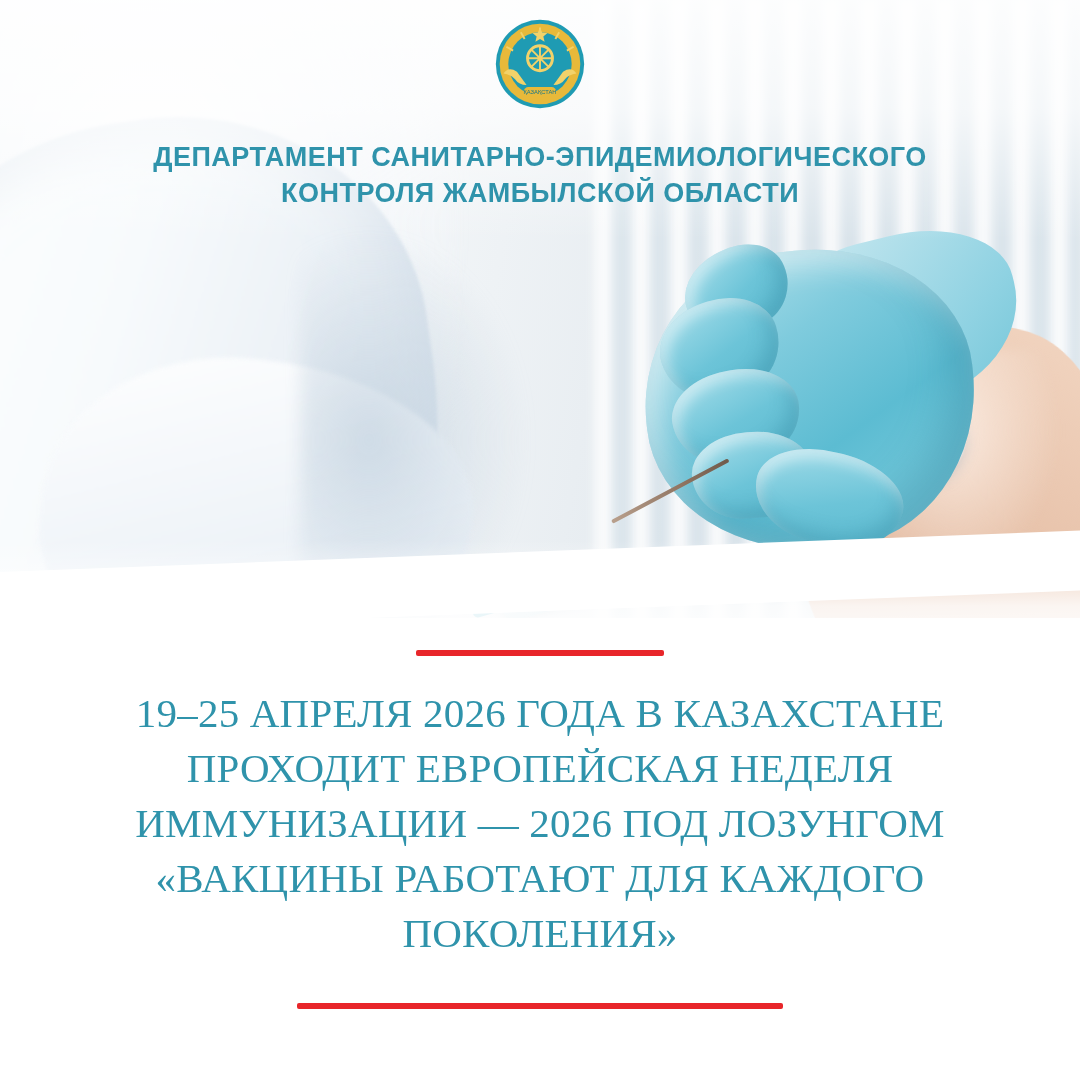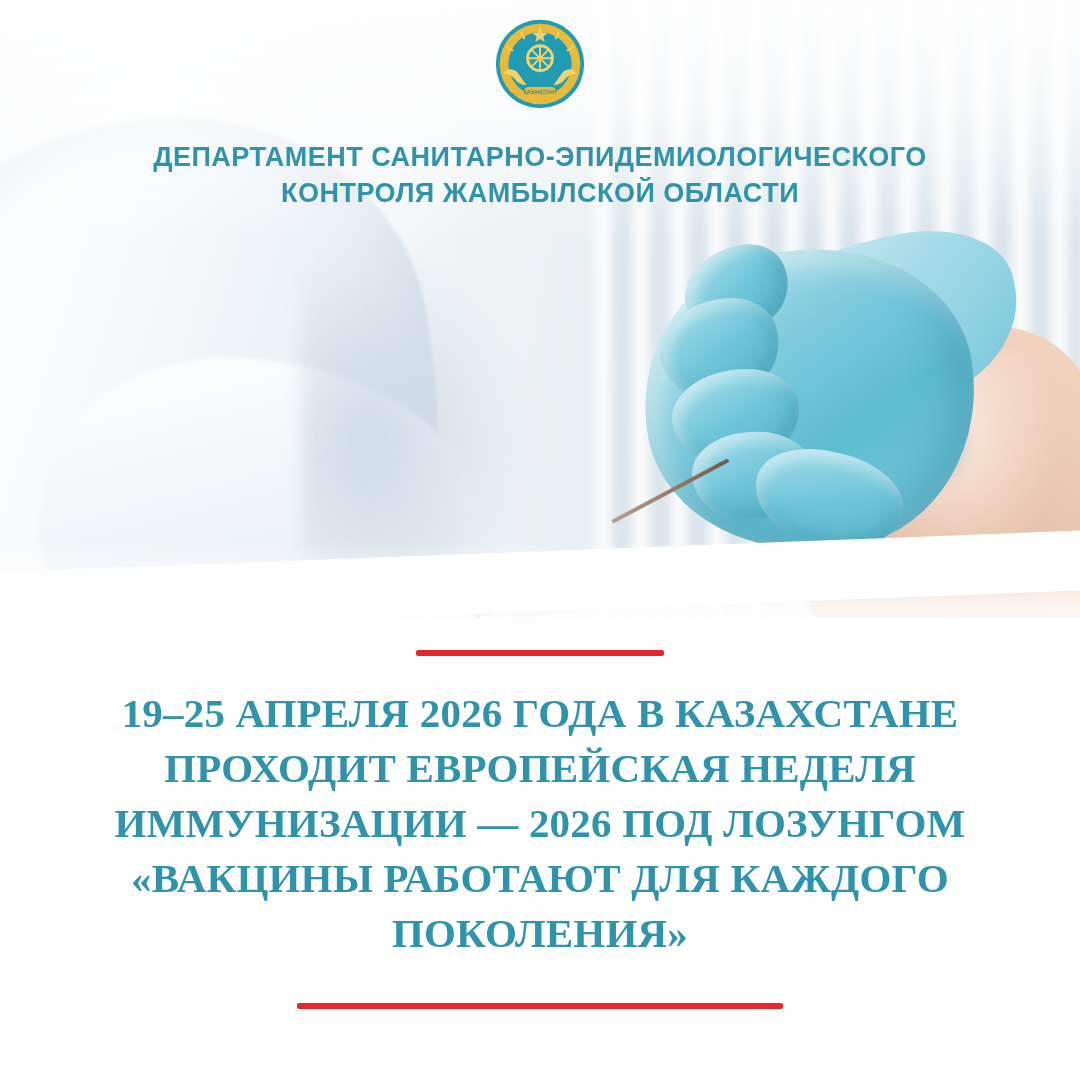--- a/index.html
+++ b/index.html
@@ -197,21 +197,21 @@
     transform:skewY(-2.2deg);
     transform-origin:left bottom;
   }
   .rule {
     height:6px; background:#e8262a; border-radius:2px; margin:0 auto;
   }
   .rule-top { width:248px; margin-top:32px; }
   .rule-bottom { width:486px; margin-top:42px; }
   .headline {
     font-family:"Liberation Serif", serif;
-    font-weight:bold;
+    font-weight:normal;
     font-size:41px;
     line-height:1.34;
     letter-spacing:.2px;
     color:#2f93ab;
     text-align:center;
     text-transform:uppercase;
     padding:30px 24px 0;
   }
 </style>
 </head>

